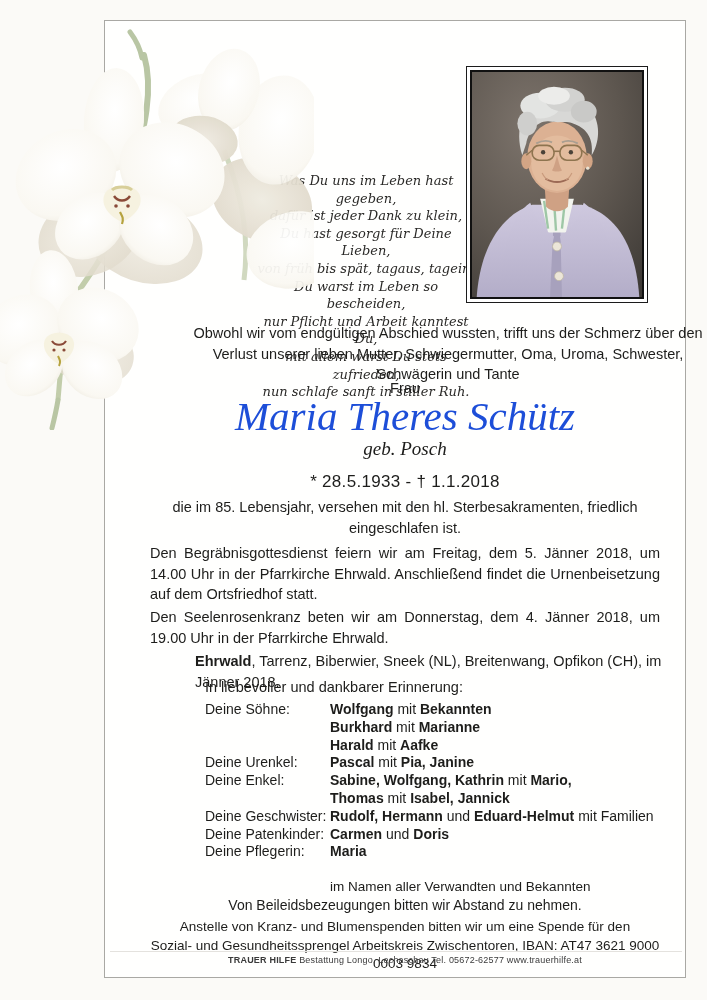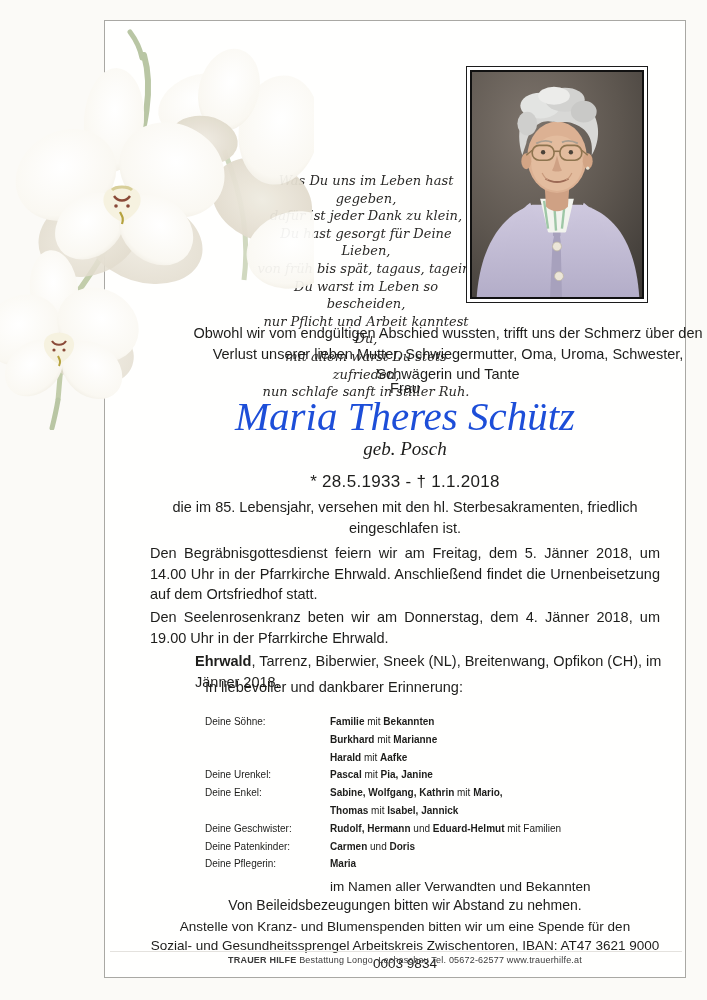--- a/index.html
+++ b/index.html
@@ -42,21 +42,21 @@
     top:394px;font-family:"Liberation Serif",serif;font-style:italic;
     font-size:41px;line-height:44px;font-weight:500;color:#1d4ed8;
   }
   .maiden{top:438px;font-family:"Liberation Serif",serif;font-style:italic;font-size:19px;}
   .dates{top:472px;font-size:17px;letter-spacing:.3px;}
   .passing{top:497px;}
   .service{top:543px;}
   .rosary{top:607px;}
   .places{top:651px;margin-left:45px;}
   .remember-head{top:679px;left:205px;width:455px;font-size:14.5px;}
-  .rem-table{top:701px;left:205px;width:460px;font-size:10px;line-height:17.8px;margin-top:12px;}
+  .rem-table{top:701px;left:205px;width:460px;font-size:14px;line-height:17.8px;}
   .rem-row{display:flex;}
   .rem-label{width:125px;flex:none;}
   .rem-value{flex:1;}
   .rem-value b,.places b,.footer b{font-weight:700;}
   .rem-closing{top:879px;left:330px;font-size:13.5px;}
   .condolence{top:897px;font-size:14px;}
   .donation{top:918px;font-size:13.5px;line-height:18.5px;}
   .footer{
     top:955px;left:150px;width:510px;text-align:center;
     font-size:9px;color:#3a3a3a;letter-spacing:.2px;
@@ -146,21 +146,21 @@
 
 <div class="abs col center body-txt passing">die im 85. Lebensjahr, versehen mit den hl. Sterbesakramenten, friedlich eingeschlafen ist.</div>
 <div class="abs col justify body-txt service">Den Begräbnisgottesdienst feiern wir am Freitag, dem 5. Jänner 2018, um 14.00 Uhr in der Pfarrkirche Ehrwald. Anschließend findet die Urnenbeisetzung auf dem Ortsfriedhof statt.</div>
 <div class="abs col justify body-txt rosary">Den Seelenrosenkranz beten wir am Donnerstag, dem 4. Jänner 2018, um 19.00 Uhr in der Pfarrkirche Ehrwald.</div>
 <div class="abs col body-txt places"><b>Ehrwald</b>, Tarrenz, Biberwier, Sneek (NL), Breitenwang, Opfikon (CH), im Jänner 2018.</div>
 
 <div class="abs remember-head">In liebevoller und dankbarer Erinnerung:</div>
 <div class="abs rem-table" id="rem-table">
     <div class="rem-row">
       <span class="rem-label">Deine Söhne:</span>
-      <div class="rem-value"><b>Familie</b> mit <b>Bekannten</b><br><b>Burkhard</b> mit <b>Marianne</b><br><b>Harald</b> mit <b>Aafke</b></div>
+      <div class="rem-value"><b>Wolfgang</b> mit <b>Bekannten</b><br><b>Burkhard</b> mit <b>Marianne</b><br><b>Harald</b> mit <b>Aafke</b></div>
     </div>
     <div class="rem-row">
       <span class="rem-label">Deine Urenkel:</span>
       <div class="rem-value"><b>Pascal</b> mit <b>Pia, Janine</b></div>
     </div>
     <div class="rem-row">
       <span class="rem-label">Deine Enkel:</span>
       <div class="rem-value"><b>Sabine, Wolfgang, Kathrin</b> mit <b>Mario,</b><br><b>Thomas</b> mit <b>Isabel,</b> <b>Jannick</b></div>
     </div>
     <div class="rem-row">

